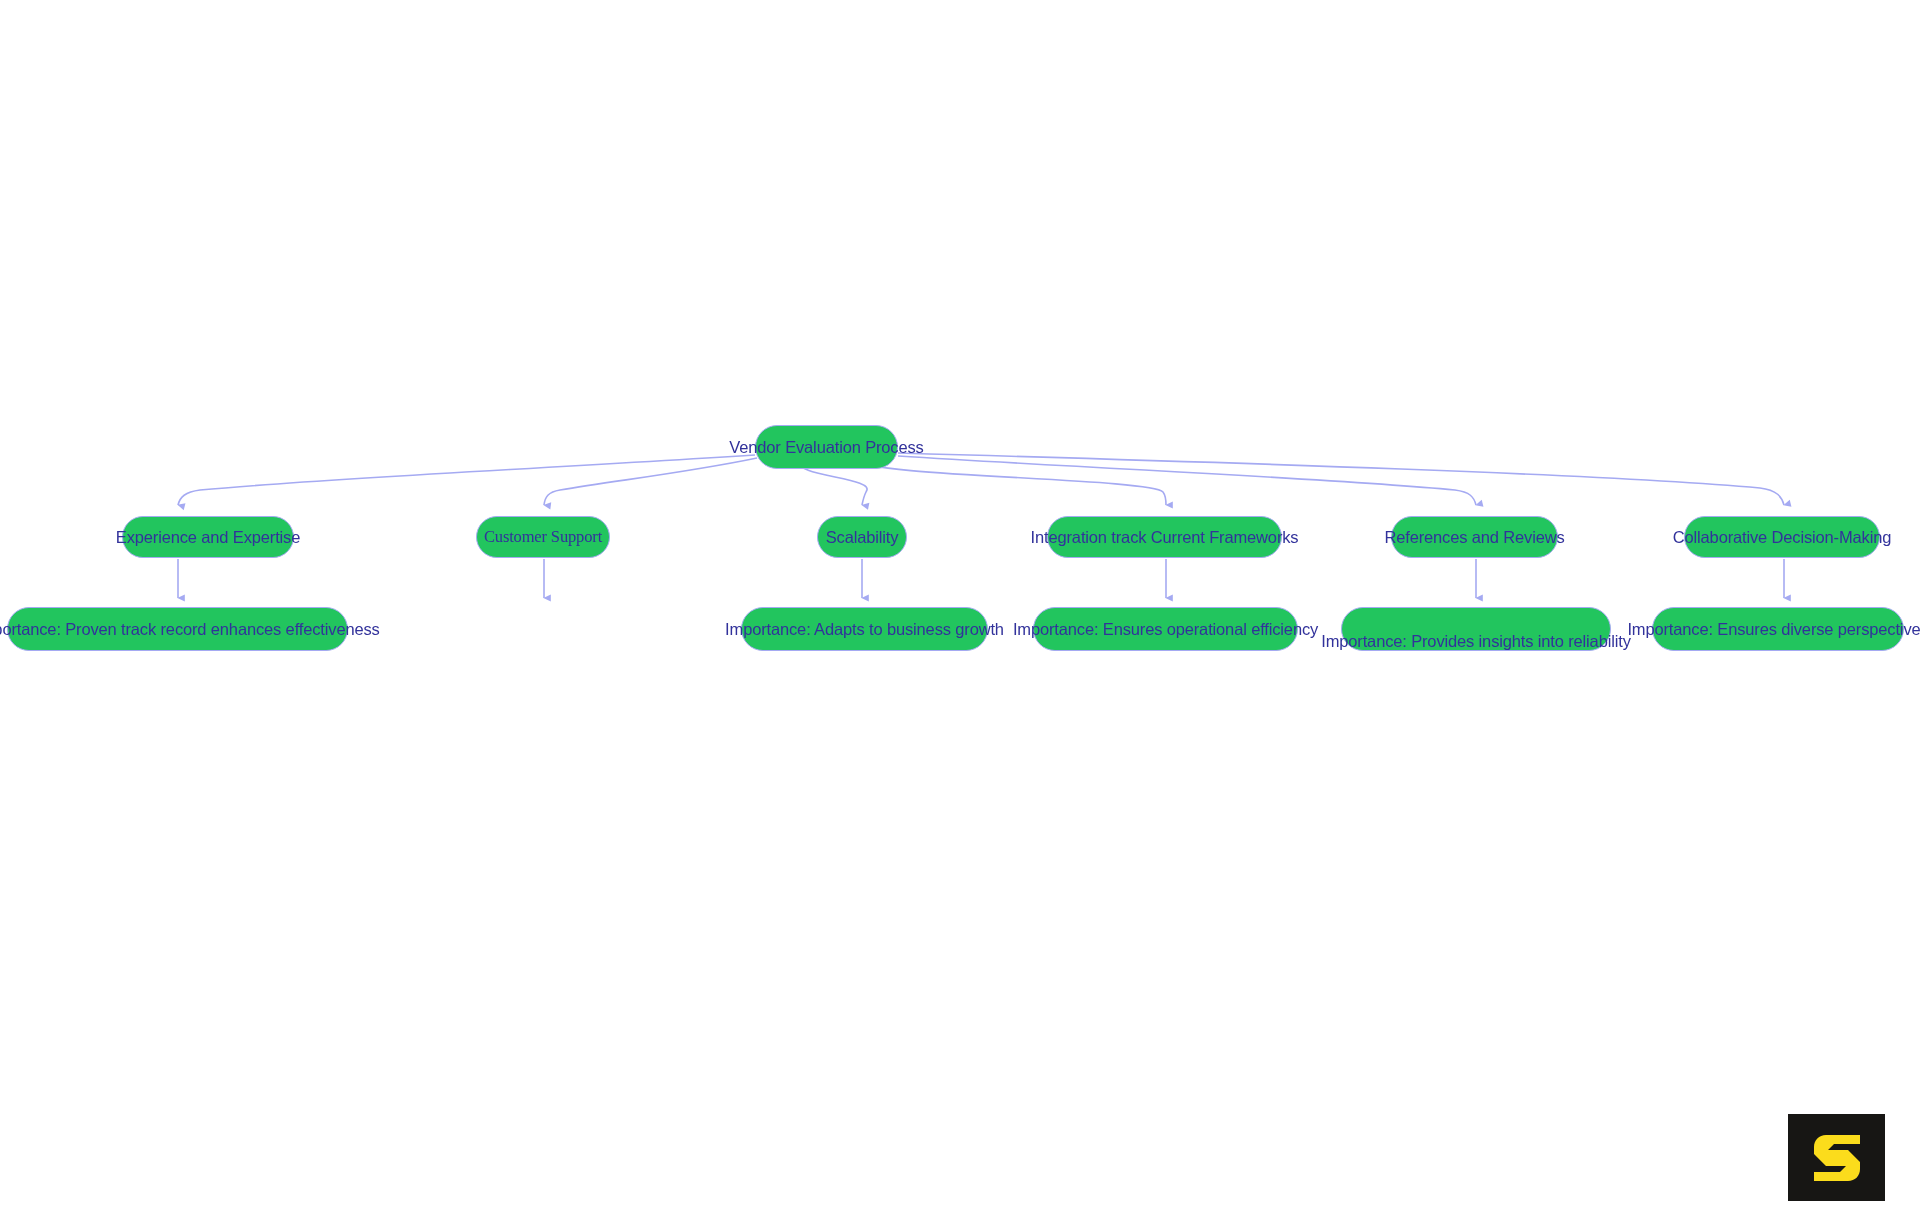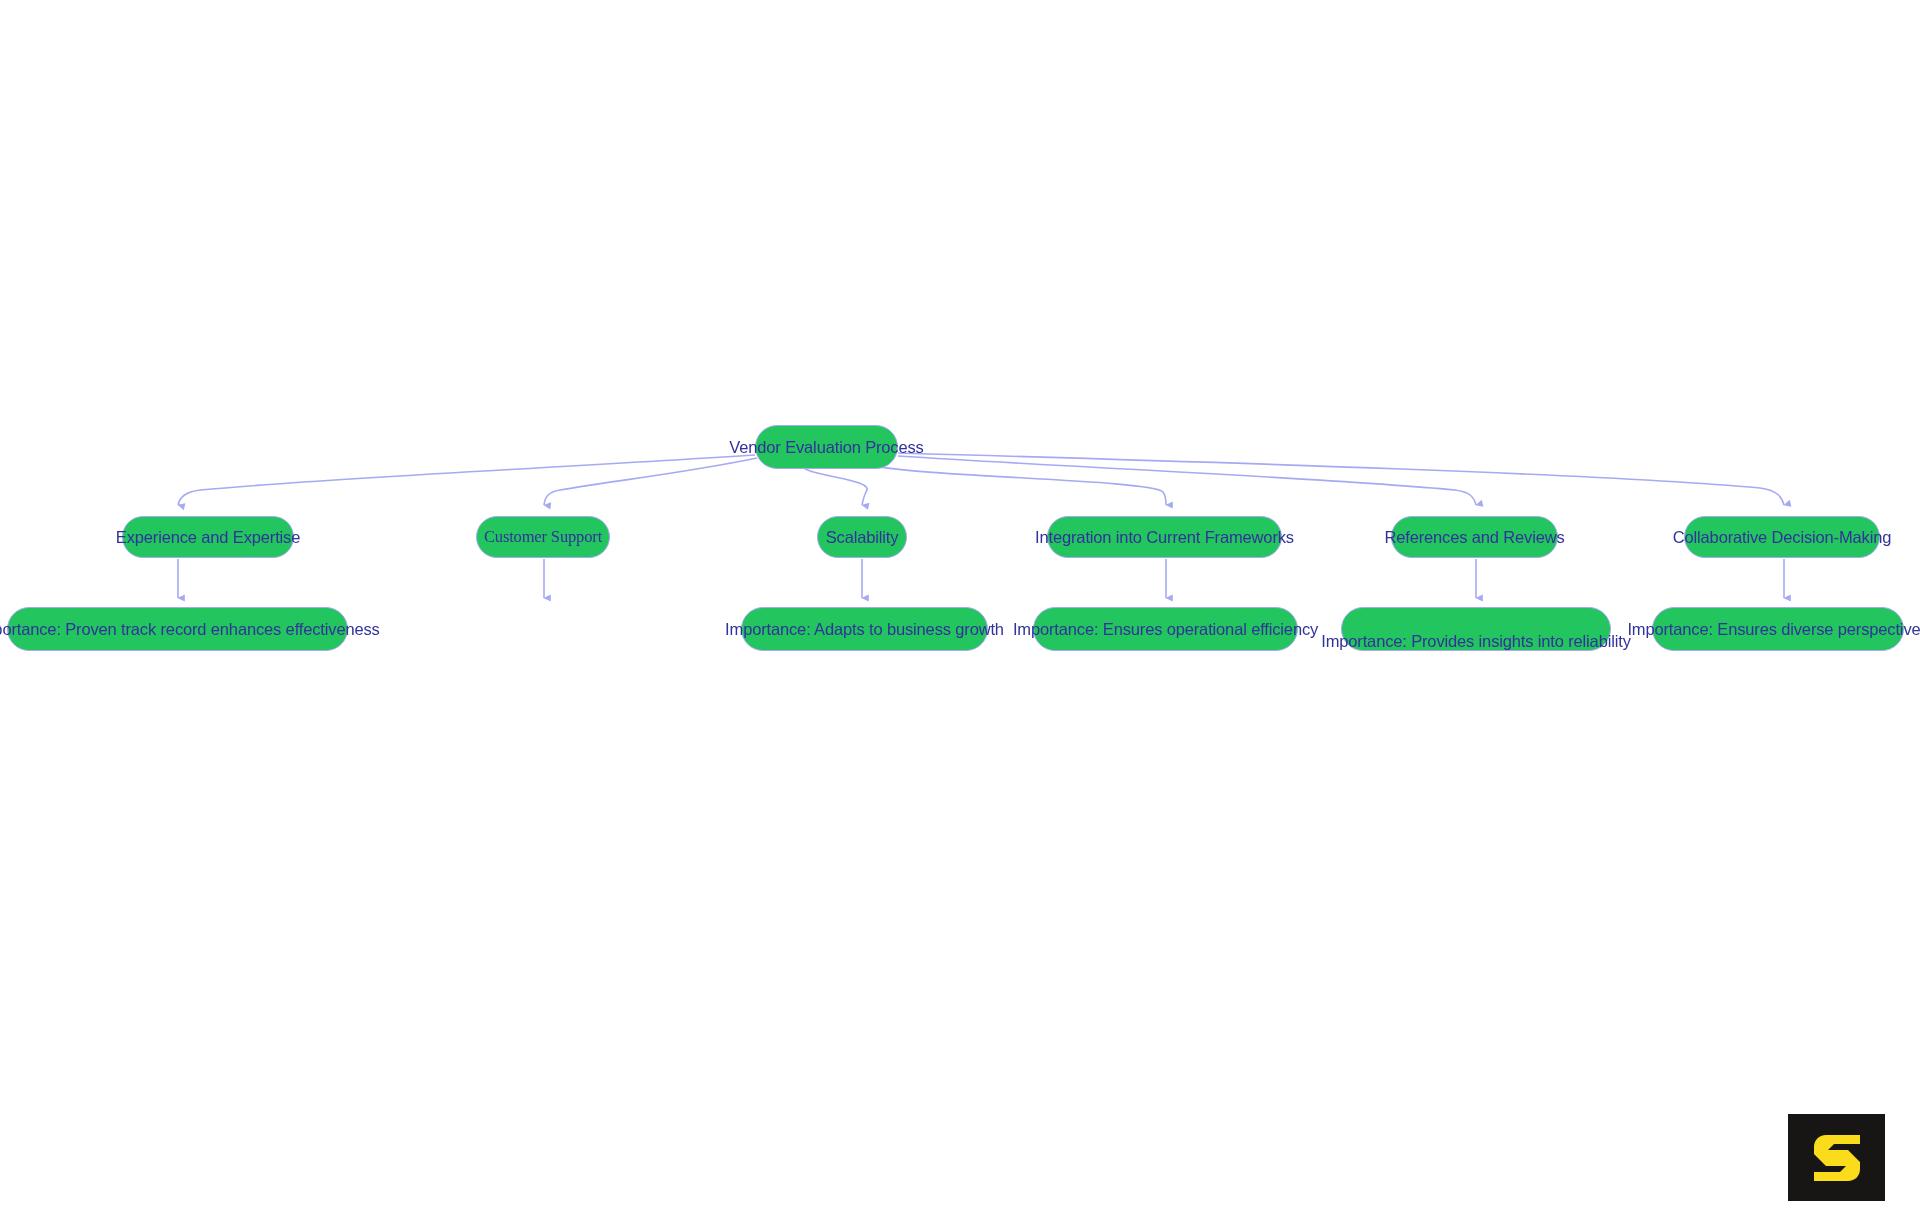--- a/index.html
+++ b/index.html
@@ -126,21 +126,21 @@
 
   <div class="node category" style="left:476px; top:516px; width:134px;font-family:Liberation Serif, serif;">
     <span class="node-label">Customer Support</span>
   </div>
 
   <div class="node category" style="left:817px; top:516px; width:90px;">
     <span class="node-label">Scalability</span>
   </div>
 
   <div class="node category" style="left:1047px; top:516px; width:235px;">
-    <span class="node-label">Integration into Current Frameworks</span>
+    <span class="node-label">Integration track Current Frameworks</span>
   </div>
 
   <div class="node category" style="left:1391px; top:516px; width:167px;">
     <span class="node-label">References and Reviews</span>
   </div>
 
   <div class="node category" style="left:1684px; top:516px; width:196px;">
     <span class="node-label">Collaborative Decision-Making</span>
   </div>
 

